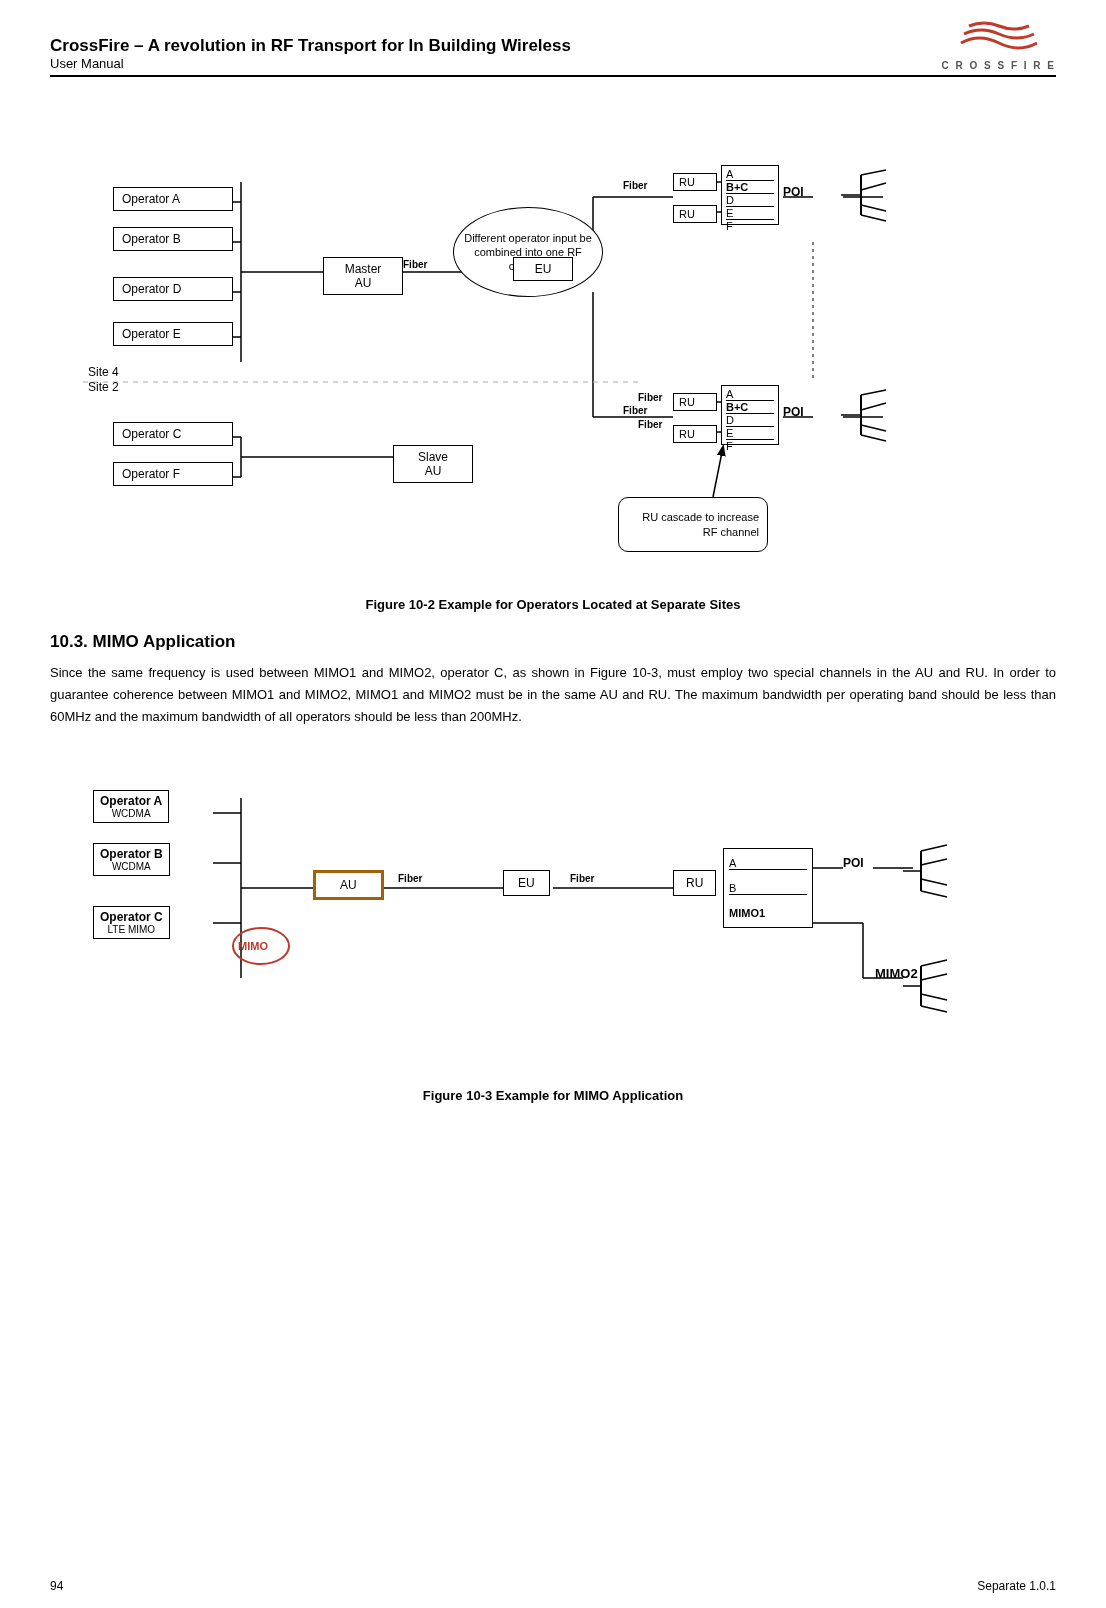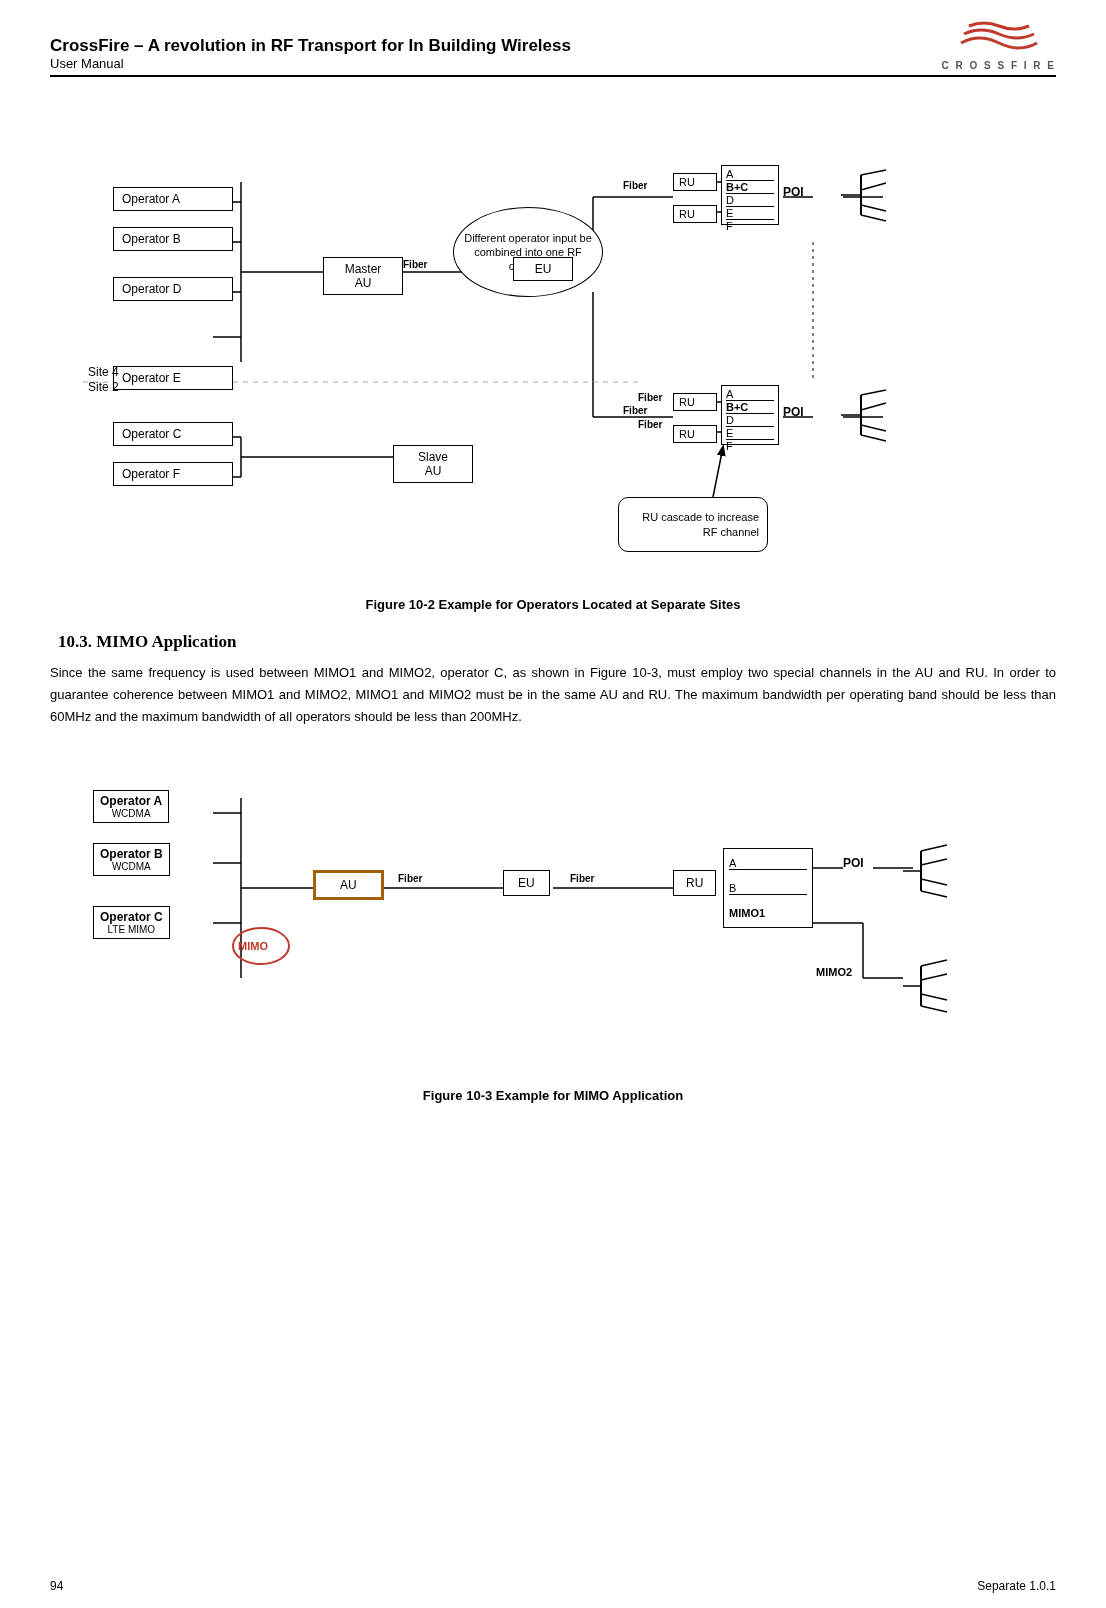--- a/index.html
+++ b/index.html
@@ -143,22 +143,21 @@
     .ch-box {
       position: absolute;
       border: 1px solid #000;
       background: #fff;
     }
 
     
     .section-heading {
       font-size: 17px;
       font-weight: bold;
-      margin: 20px 0 10px 8px;
-      font-family: Liberation Serif, serif;
+      margin: 20px 0 10px 0;
     }
     .body-text {
       font-size: 13px;
       line-height: 1.7;
       text-align: justify;
       margin-bottom: 8px;
     }
 
     
     .diagram2 {
@@ -274,21 +273,21 @@
       </div>
 
       <div class="op-box" style="left:30px;top:130px;width:120px;">
         <span>Operator B</span>
       </div>
 
       <div class="op-box" style="left:30px;top:180px;width:120px;">
         <span>Operator D</span>
       </div>
 
-      <div class="op-box" style="left:30px;top:225px;width:120px;margin-top:44px;">
+      <div class="op-box" style="left:30px;top:225px;width:120px;">
         <span>Operator E</span>
       </div>
 
       <div class="unit-box" style="left:240px;top:160px;width:80px;text-align:center;">
         <span>Master AU</span>
       </div>
 
       <div class="unit-box" style="left:430px;top:160px;width:60px;text-align:center;">
         <span>EU</span>
       </div>
@@ -462,21 +461,21 @@
 
       <svg style="position:absolute;left:820px;top:95px;" width="50" height="55">
         <line x1="0" y1="28" x2="18" y2="28" stroke="#000" stroke-width="1.5"></line>
         <line x1="18" y1="8" x2="18" y2="48" stroke="#000" stroke-width="2"></line>
         <line x1="18" y1="8" x2="44" y2="2" stroke="#000" stroke-width="1.5"></line>
         <line x1="18" y1="22" x2="44" y2="16" stroke="#000" stroke-width="1.5"></line>
         <line x1="18" y1="36" x2="44" y2="42" stroke="#000" stroke-width="1.5"></line>
         <line x1="18" y1="48" x2="44" y2="54" stroke="#000" stroke-width="1.5"></line>
       </svg>
 
-      <div style="position:absolute;left:733px;top:218px;font-size:11px;font-weight:bold;">MIMO2</div>
+      <div style="position:absolute;left:792px;top:218px;font-size:13px;font-weight:bold;">MIMO2</div>
 
       <svg style="position:absolute;left:820px;top:210px;" width="50" height="55">
         <line x1="0" y1="28" x2="18" y2="28" stroke="#000" stroke-width="1.5"></line>
         <line x1="18" y1="8" x2="18" y2="48" stroke="#000" stroke-width="2"></line>
         <line x1="18" y1="8" x2="44" y2="2" stroke="#000" stroke-width="1.5"></line>
         <line x1="18" y1="22" x2="44" y2="16" stroke="#000" stroke-width="1.5"></line>
         <line x1="18" y1="36" x2="44" y2="42" stroke="#000" stroke-width="1.5"></line>
         <line x1="18" y1="48" x2="44" y2="54" stroke="#000" stroke-width="1.5"></line>
       </svg>
 

